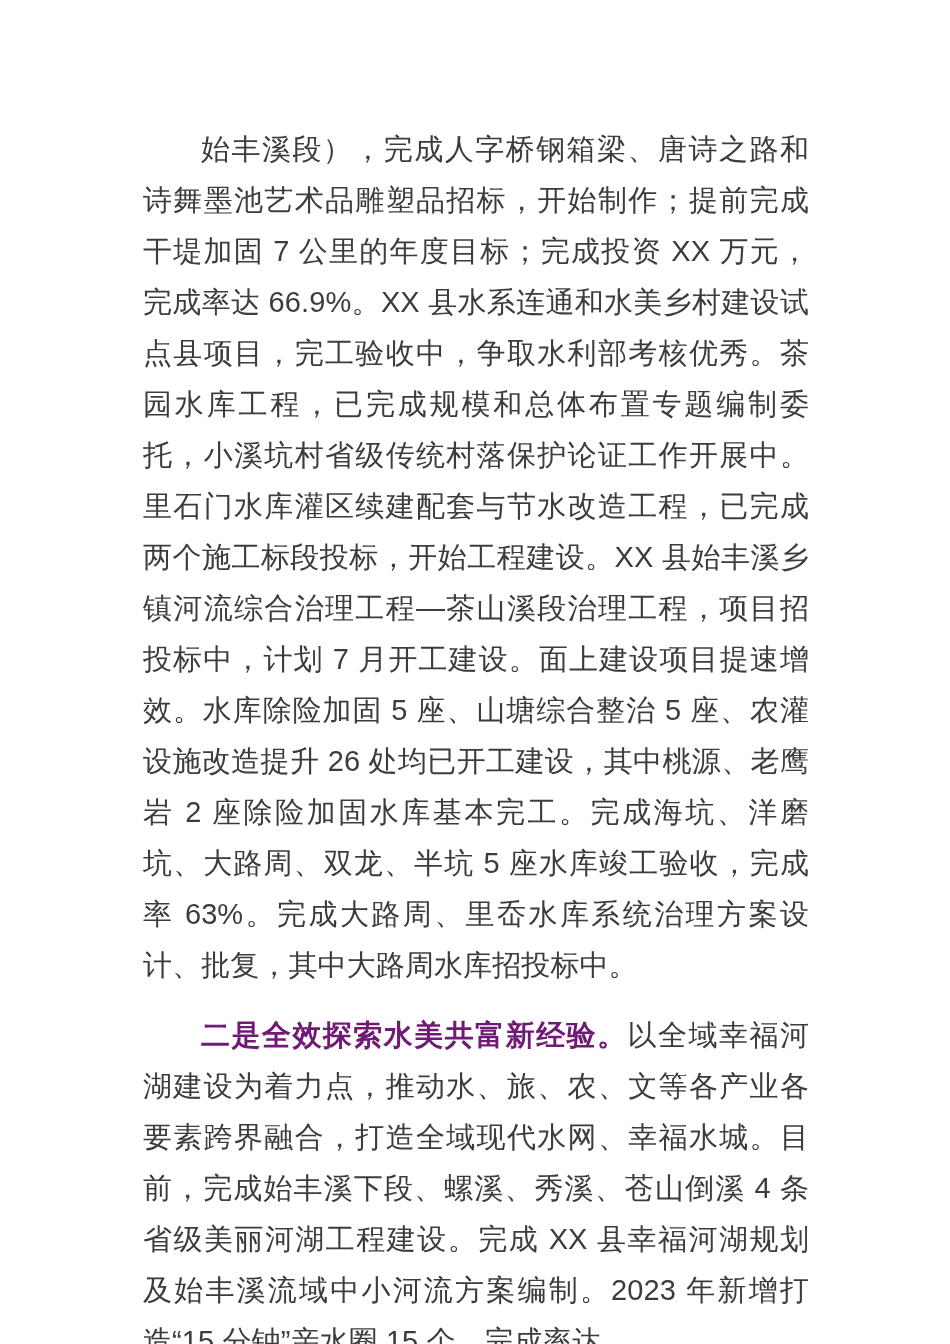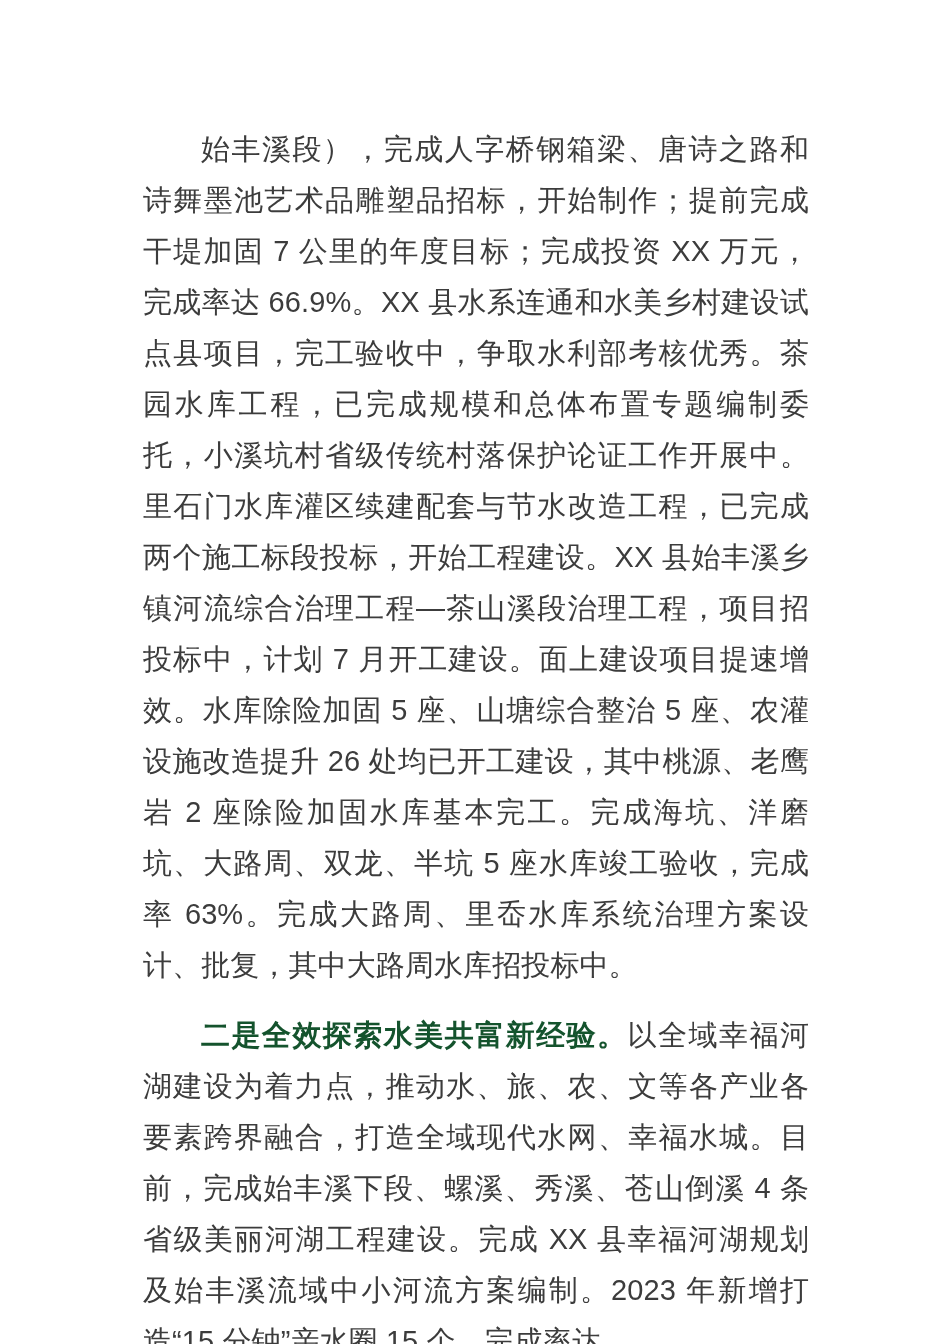--- a/index.html
+++ b/index.html
@@ -38,21 +38,21 @@
     -webkit-font-smoothing: antialiased;
     word-break: break-all;
   }
 
   .para + .para {
     margin-top: 19px;
   }
 
   .lead-in {
     font-weight: bold;
-    color: #14532d;
+    color: #701a75;
   }
 </style>
 </head>
 <body>
 
 <div class="page">
   <div class="doc-body">
 
     <p class="para">始丰溪段），完成人字桥钢箱梁、唐诗之路和诗舞墨池艺术品雕塑品招标，开始制作；提前完成干堤加固 7 公里的年度目标；完成投资 XX 万元，完成率达 66.9%。XX 县水系连通和水美乡村建设试点县项目，完工验收中，争取水利部考核优秀。茶园水库工程，已完成规模和总体布置专题编制委托，小溪坑村省级传统村落保护论证工作开展中。里石门水库灌区续建配套与节水改造工程，已完成两个施工标段投标，开始工程建设。XX 县始丰溪乡镇河流综合治理工程—茶山溪段治理工程，项目招投标中，计划 7 月开工建设。面上建设项目提速增效。水库除险加固 5 座、山塘综合整治 5 座、农灌设施改造提升 26 处均已开工建设，其中桃源、老鹰岩 2 座除险加固水库基本完工。完成海坑、洋磨坑、大路周、双龙、半坑 5 座水库竣工验收，完成率 63%。完成大路周、里岙水库系统治理方案设计、批复，其中大路周水库招投标中。</p>
 

